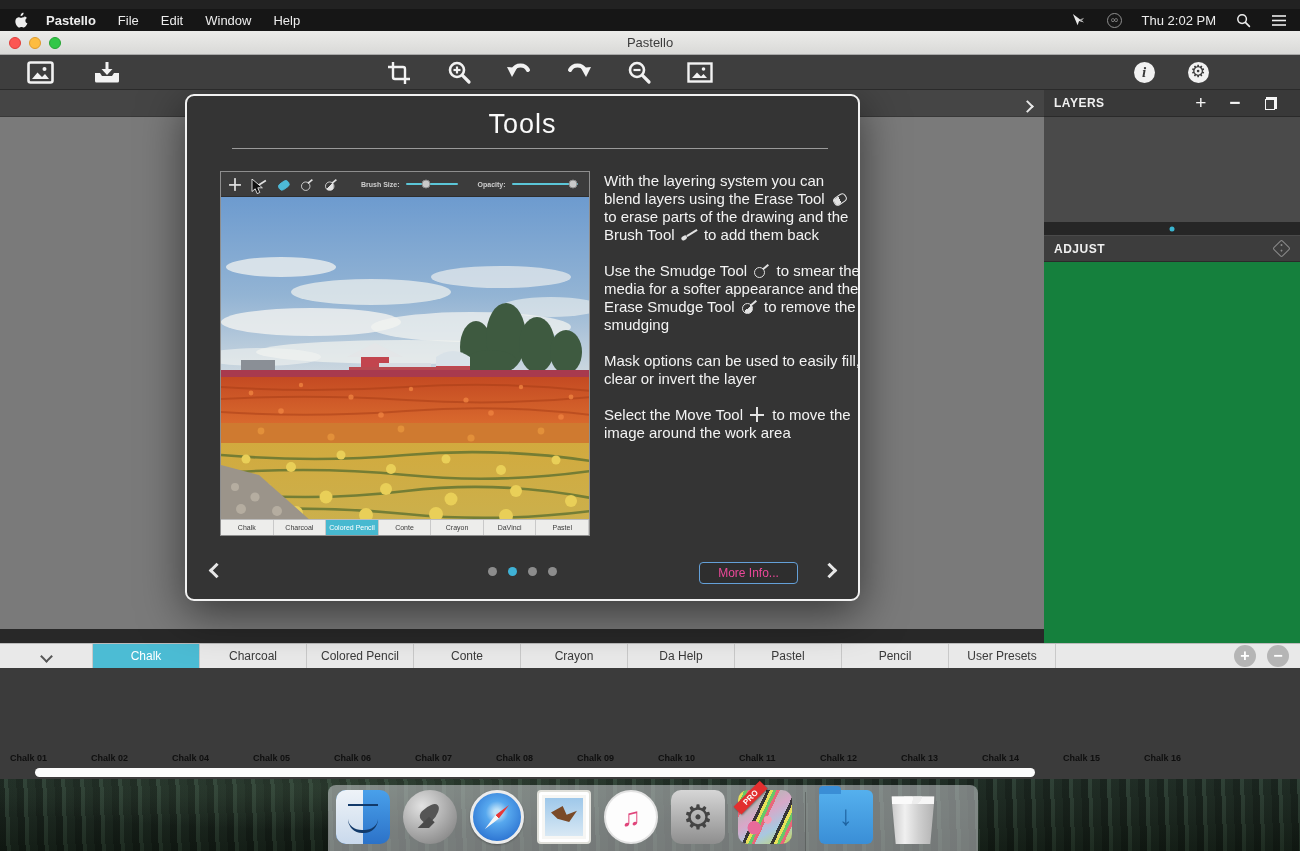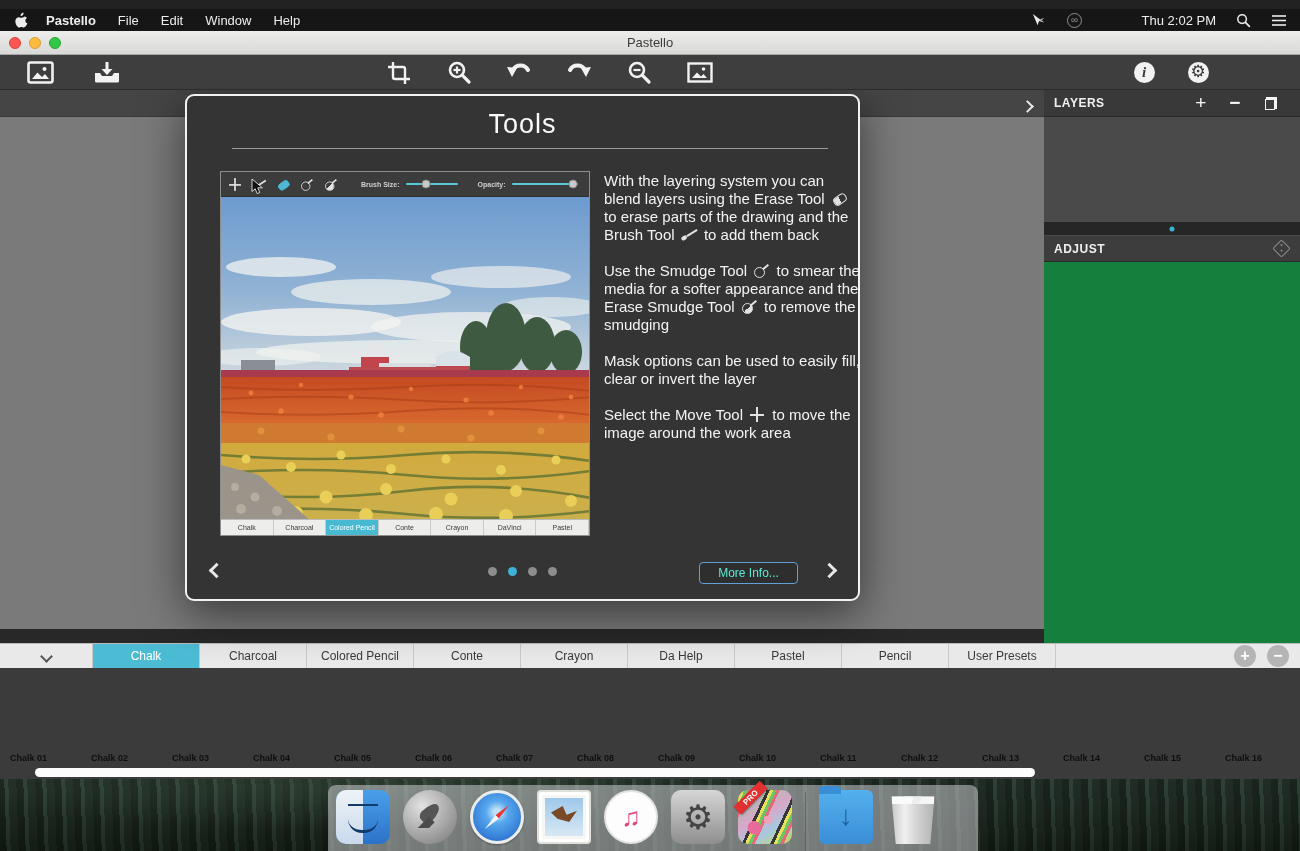--- a/index.html
+++ b/index.html
@@ -6,21 +6,21 @@
   html,body { width:1300px; height:851px; overflow:hidden; }
   body { font-family:"Liberation Sans", sans-serif; background:#222; position:relative; }
   .stage { position:absolute; left:0; top:9px; width:1300px; height:851px; overflow:hidden; }
 
   
   .menubar { position:absolute; left:0; top:0; width:100%; height:22px; background:#161616; display:flex; align-items:center; color:#ededed; font-size:13px; z-index:60; }
   .menubar .apple { margin:0 18px 0 14px; display:flex; align-items:center; }
   .menubar .appname { font-weight:bold; margin-right:22px; }
   .menubar .mitem { margin-right:22px; cursor:default; }
   .menubar .right { margin-left:auto; display:flex; align-items:center; gap:18px; padding-right:12px; }
-  .menubar .clock { font-size:13px;margin-left:40px; }
+  .menubar .clock { font-size:13px; }
   .mb-icon { display:inline-flex; align-items:center; justify-content:center; width:18px; height:18px; }
   .cc-circ { width:15px; height:15px; border:1.5px solid #8f8f8f; border-radius:50%; color:#8f8f8f; font-size:10px; display:flex; align-items:center; justify-content:center; line-height:1; }
 
   
   .titlebar { position:absolute; left:0; top:22px; width:100%; height:24px; background:linear-gradient(#ececea,#d9d9d7); border-bottom:1px solid #a8a8a8; display:flex; align-items:center; z-index:55; }
   .tl-group { display:flex; gap:8px; margin-left:9px; }
   .tl { width:12px; height:12px; border-radius:50%; }
   .tl-close { background:#fc5753; border:0.5px solid #df3e3a; }
   .tl-min { background:#fdbc40; border:0.5px solid #de9b2d; }
   .tl-max { background:#33c748; border:0.5px solid #27a534; }
@@ -102,21 +102,21 @@
   .modal-text { position:absolute; left:417px; top:76px; width:258px; color:#f3f3f3; font-size:15px; line-height:18px; }
   .modal-text p { margin-bottom:18px; }
 
   
   .m-nav { position:absolute; bottom:16px; width:30px; height:26px; display:flex; align-items:center; justify-content:center; cursor:pointer; }
   .m-nav.prev { left:14px; }
   .m-nav.next { right:14px; }
   .m-dots { position:absolute; bottom:23px; left:0; right:0; display:flex; justify-content:center; gap:11px; }
   .m-dot { width:9px; height:9px; border-radius:50%; background:#8d8d8d; cursor:pointer; }
   .m-dot.active { background:#3fb2d6; }
-  .more-info { position:absolute; right:60px; bottom:15px; width:99px; height:22px; background:rgba(0,0,0,0.1); border:1px solid #64a0d8; border-radius:4px; color:#5eead4; font-size:12px; display:flex; align-items:center; justify-content:center; cursor:pointer; }
+  .more-info { position:absolute; right:60px; bottom:15px; width:99px; height:22px; background:rgba(0,0,0,0.1); border:1px solid #64a0d8; border-radius:4px; color:#ec4899; font-size:12px; display:flex; align-items:center; justify-content:center; cursor:pointer; }
 
   
   .preset-bar { position:absolute; left:0; top:634px; width:1300px; height:25px; background:#e9e9e9; border-top:1px solid #bbb; display:flex; }
   .pb-chev { width:93px; display:flex; align-items:center; justify-content:center; border-right:1px solid #c9c9c9; cursor:pointer; }
   .pb-tab { width:107px; display:flex; align-items:center; justify-content:center; font-size:12px; color:#3a3a3a; border-right:1px solid #c9c9c9; cursor:pointer; white-space:nowrap; }
   .pb-tab.active { background:#4cbcd4; color:#fff; }
   .pb-spacer { flex:1; }
   .pb-round { width:22px; height:22px; border-radius:50%; background:#b5b5b5; color:#fff; font-size:16px; line-height:1; display:flex; align-items:center; justify-content:center; margin:1px 11px 0 0; cursor:pointer; font-weight:bold; }
 
   
@@ -537,24 +537,20 @@
         <span class="thumb">
           <span style="display:block;position:relative;width:66px;height:74px;"><span class="thumb-art" style="filter: none;"></span></span>
           <span class="thumb-label">Chalk 01</span>
         </span>
 
         <span class="thumb">
           <span style="display:block;position:relative;width:66px;height:74px;"><span class="thumb-art" style="filter: saturate(0.6) brightness(1.12);"></span></span>
           <span class="thumb-label">Chalk 02</span>
         </span>
 
-        <span class="thumb">
-          <span style="display:block;position:relative;width:66px;height:74px;"><span class="thumb-art" style="filter: saturate(0.45) contrast(0.9) brightness(1.05);"></span></span>
-          <span class="thumb-label">Chalk 03</span>
-        </span>
 
         <span class="thumb">
           <span style="display:block;position:relative;width:66px;height:74px;"><span class="thumb-art" style="filter: hue-rotate(-6deg) saturate(1.05);"></span></span>
           <span class="thumb-label">Chalk 04</span>
         </span>
 
         <span class="thumb">
           <span style="display:block;position:relative;width:66px;height:74px;"><span class="thumb-art" style="filter: saturate(1.35) contrast(1.1);"></span></span>
           <span class="thumb-label">Chalk 05</span>
         </span>

